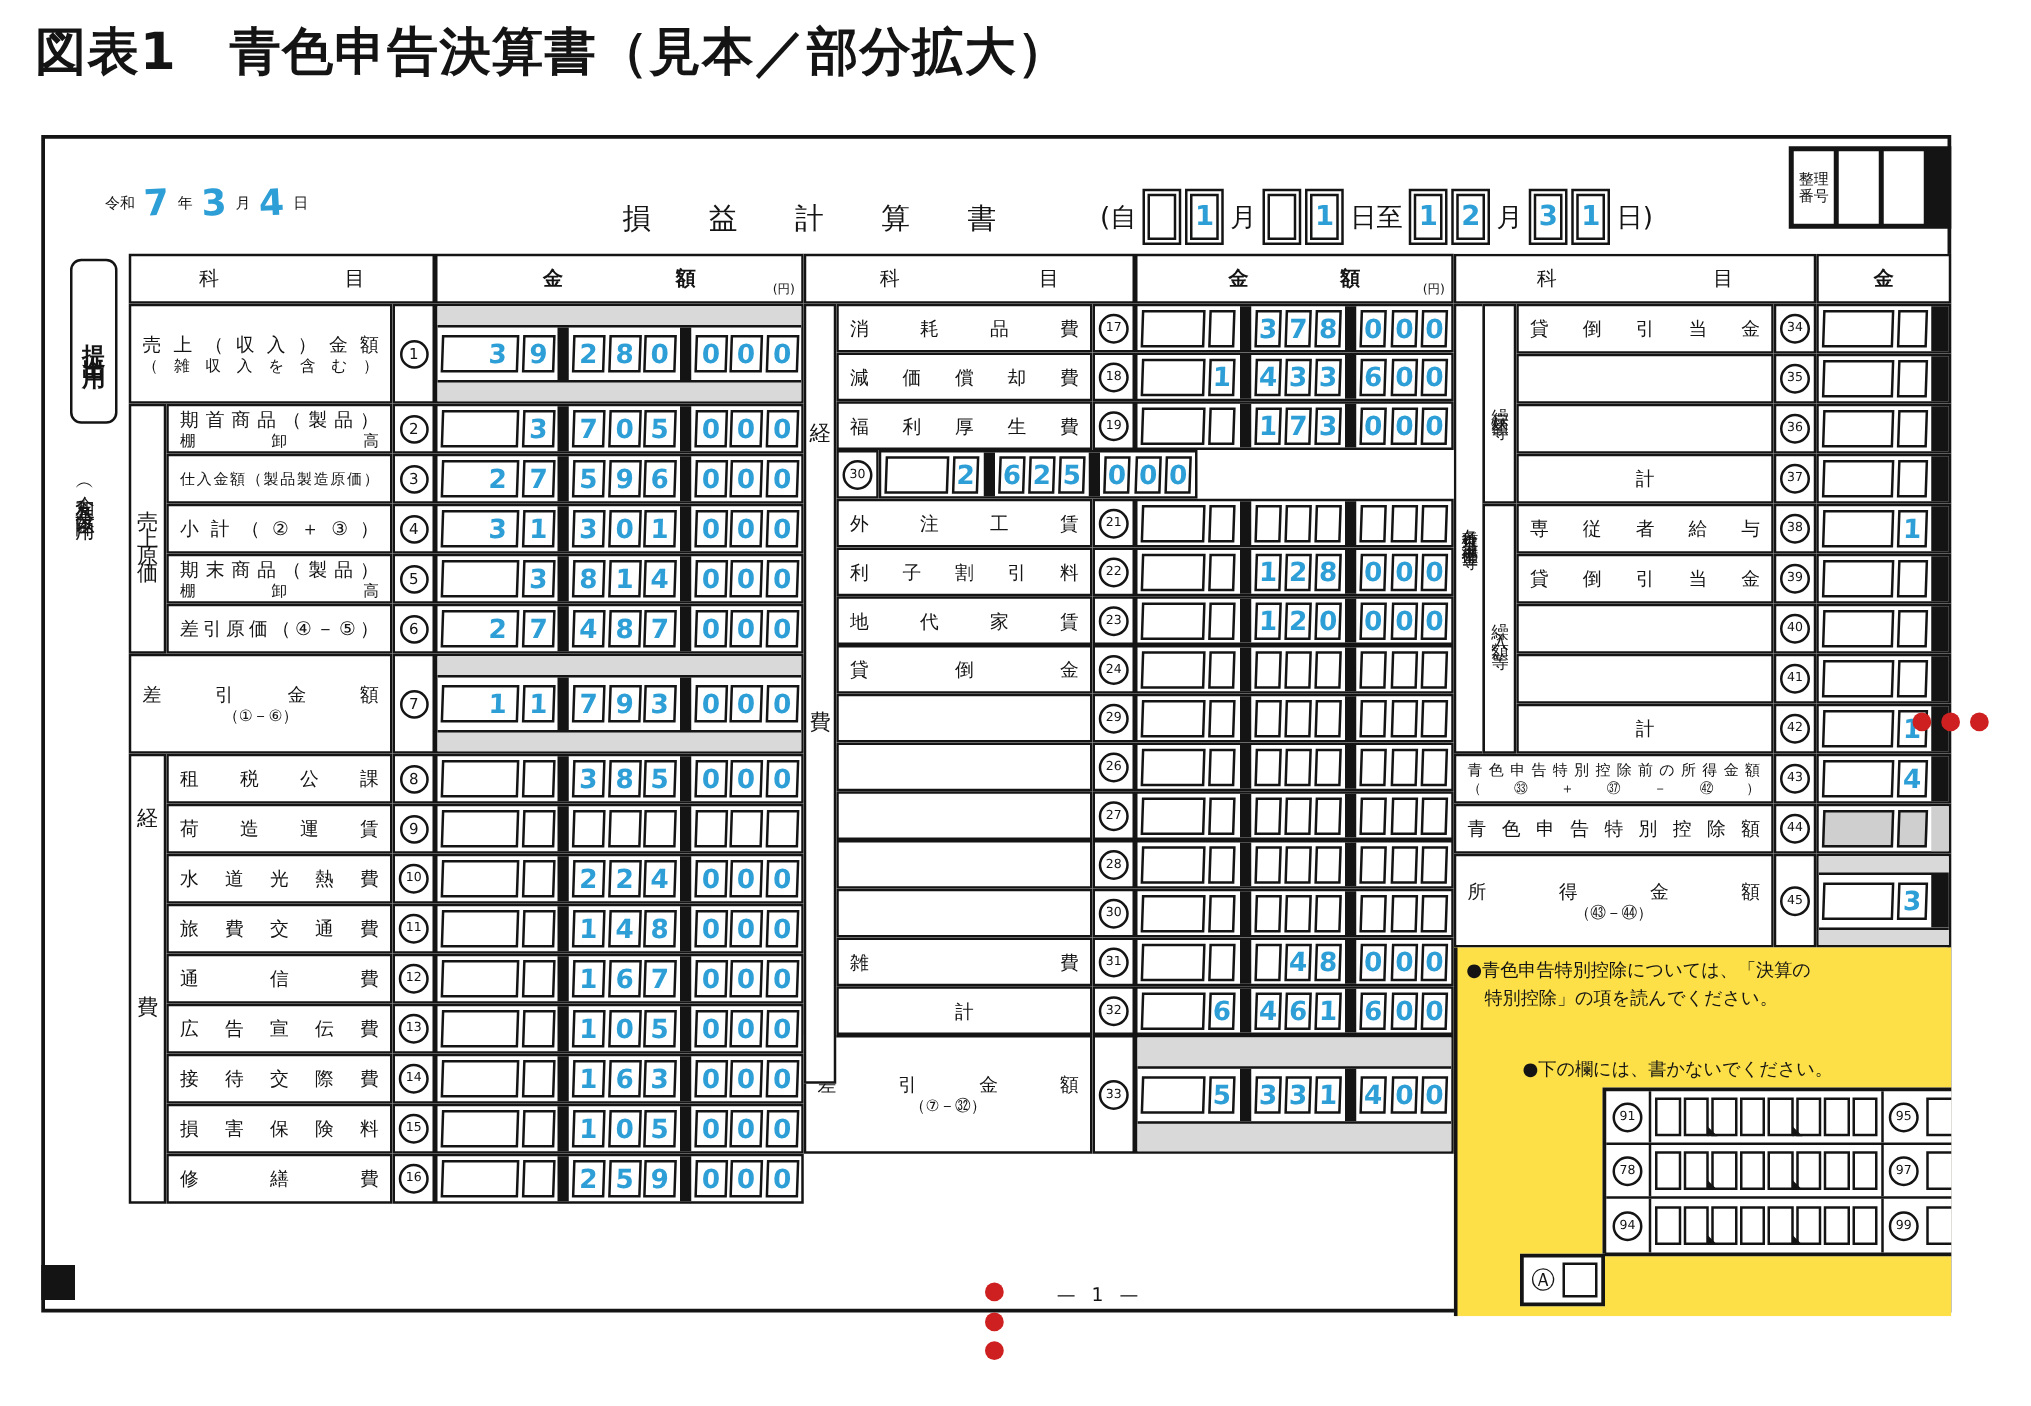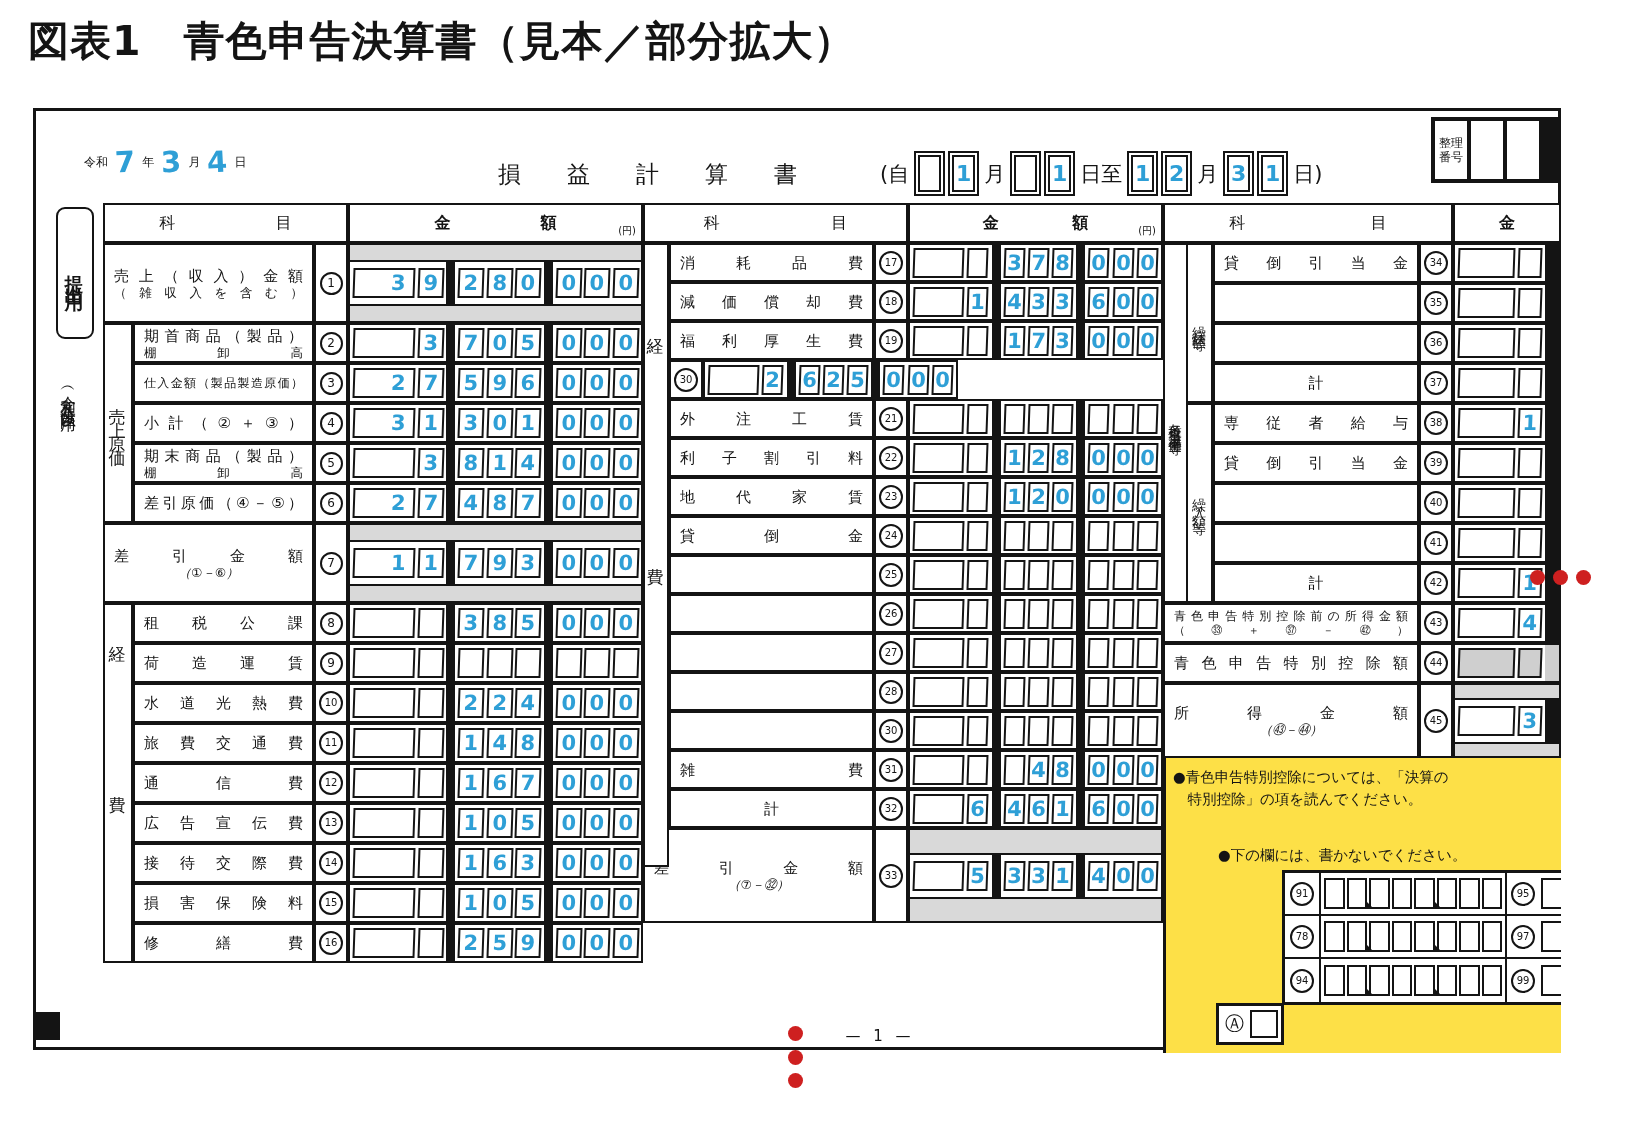--- a/index.html
+++ b/index.html
@@ -50,21 +50,21 @@
 
   .rows{position:relative;}
   .frow{display:flex;height:40px;}
   .gm .frow{height:39px;}
   .frow.t80{height:80px;}.frow.t95{height:95px;}.frow.t75{height:75px;}
   .rsp{flex:0 0 auto;}
   .lcell{flex:1;border:2px solid var(--ink);background:#fff;display:flex;flex-direction:column;justify-content:center;padding:2px 9px;overflow:hidden;}
   .lab{width:100%;font-size:15px;line-height:1.2;text-align:justify;text-align-last:justify;white-space:nowrap;}
   .lab.c1{text-align:center;text-align-last:center;}
   .sub{width:100%;font-size:12.5px;line-height:1.2;text-align:justify;text-align-last:justify;}
-  .sub.cen{text-align:center;text-align-last:center;font-style:italic;}
+  .sub.cen{text-align:center;text-align-last:center;}
   .lcell.small .lab{font-size:12px;}
   .lcell.small .sub{font-size:11px;}
   .ncell{flex:0 0 34px;border:2px solid var(--ink);background:#fff;display:flex;align-items:center;justify-content:center;}
   .circ{min-width:23px;height:23px;border:2px solid var(--ink);border-radius:50%;display:flex;align-items:center;justify-content:center;
         font-size:12px;line-height:1;background:#fff;padding:0 1px;}
   .circ.c2{font-size:10px;min-width:24px;height:24px;}
   .acell{flex:0 0 auto;border:2px solid var(--ink);background:#fff;display:flex;flex-direction:column;}
   .gl .acell{width:295px;}.gm .acell{width:255px;}.gr .acell{width:108px;}
   .drow{display:flex;align-items:center;height:100%;padding:0 3px;gap:3px;}
   .tall .drow{flex:0 0 42px;height:42px;}
@@ -756,21 +756,21 @@
               <div class="dc"></div>
             </div>
           </div>
         </div>
         <div class="frow">
           <div class="rsp" style="width: 26px;"></div>
           <div class="lcell">
             <div class="lab c1"></div>
           </div>
           <div class="ncell">
-            <div class="circ c2">25</div>
+            <div class="circ c2">29</div>
           </div>
           <div class="acell">
             <div class="drow">
               <div class="dc w"></div>
               <div class="dc"></div>
               <div class="dsep"></div>
               <div class="dc"></div>
               <div class="dc"></div>
               <div class="dc"></div>
               <div class="dsep"></div>

